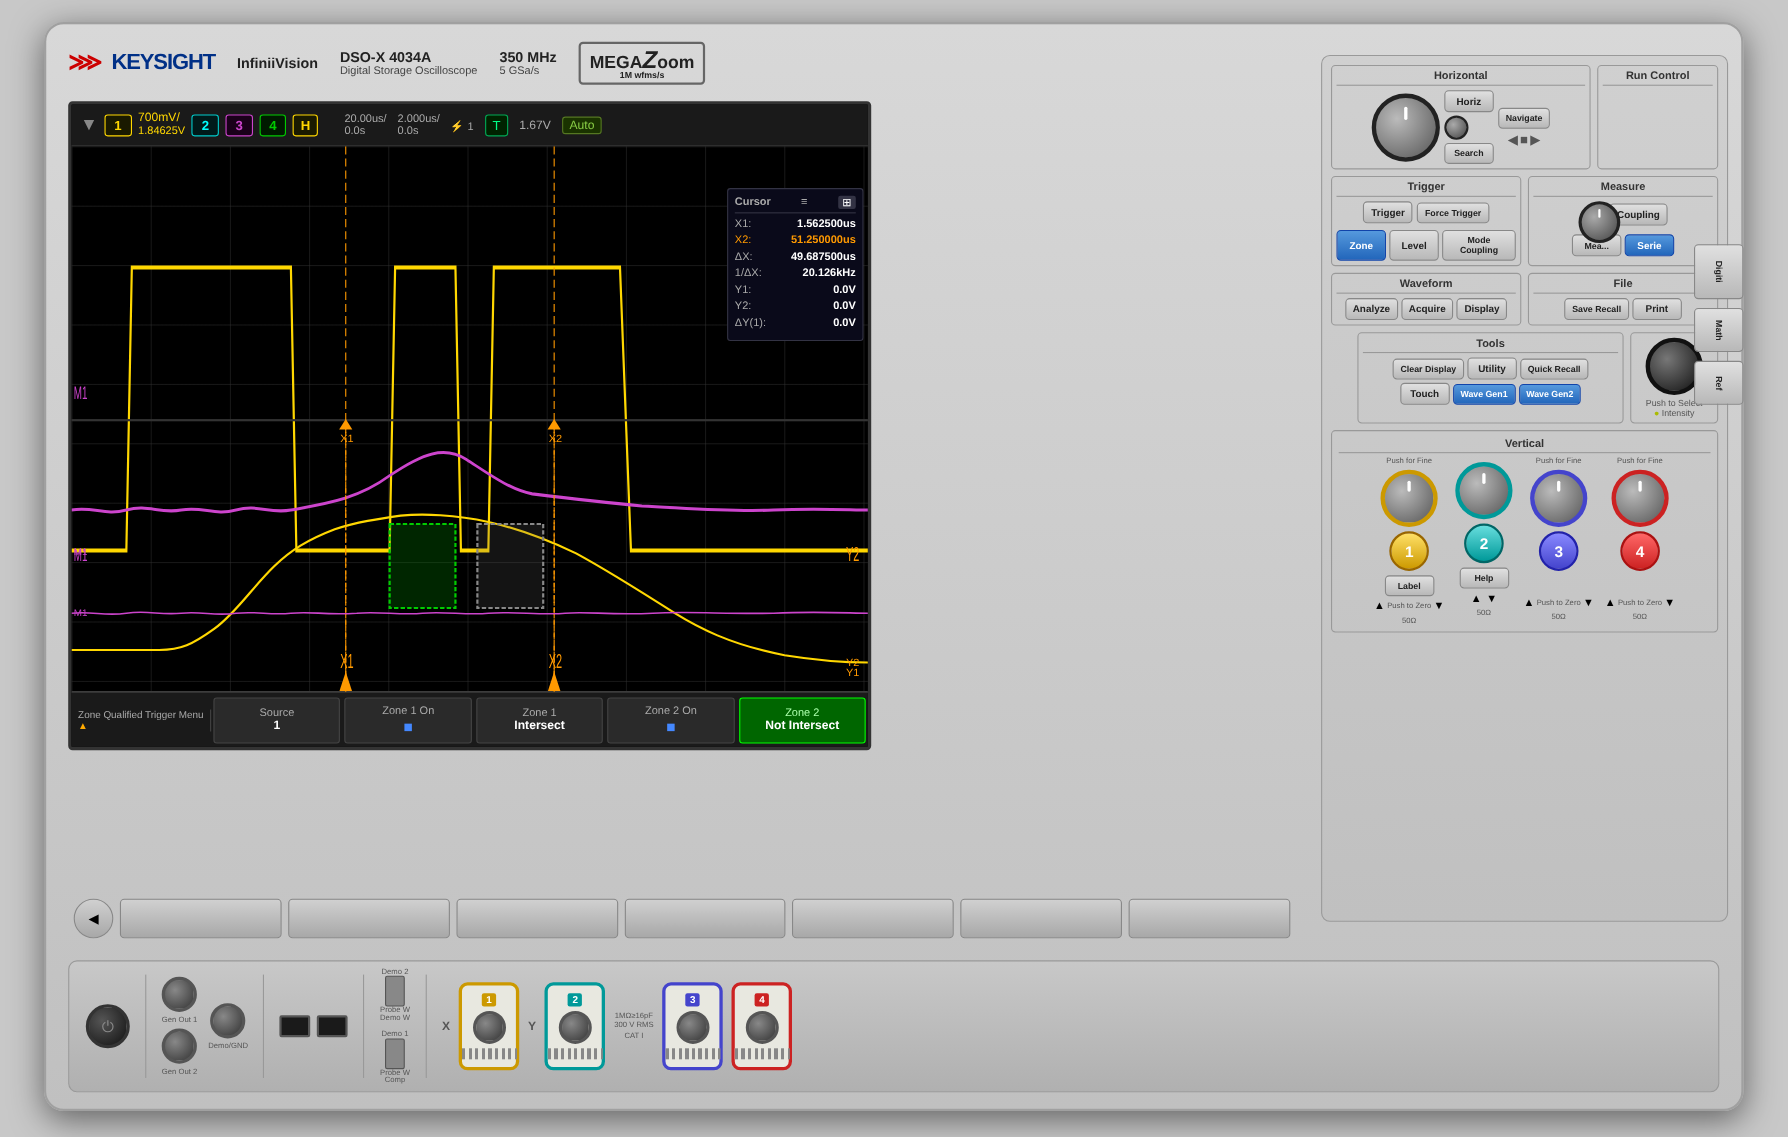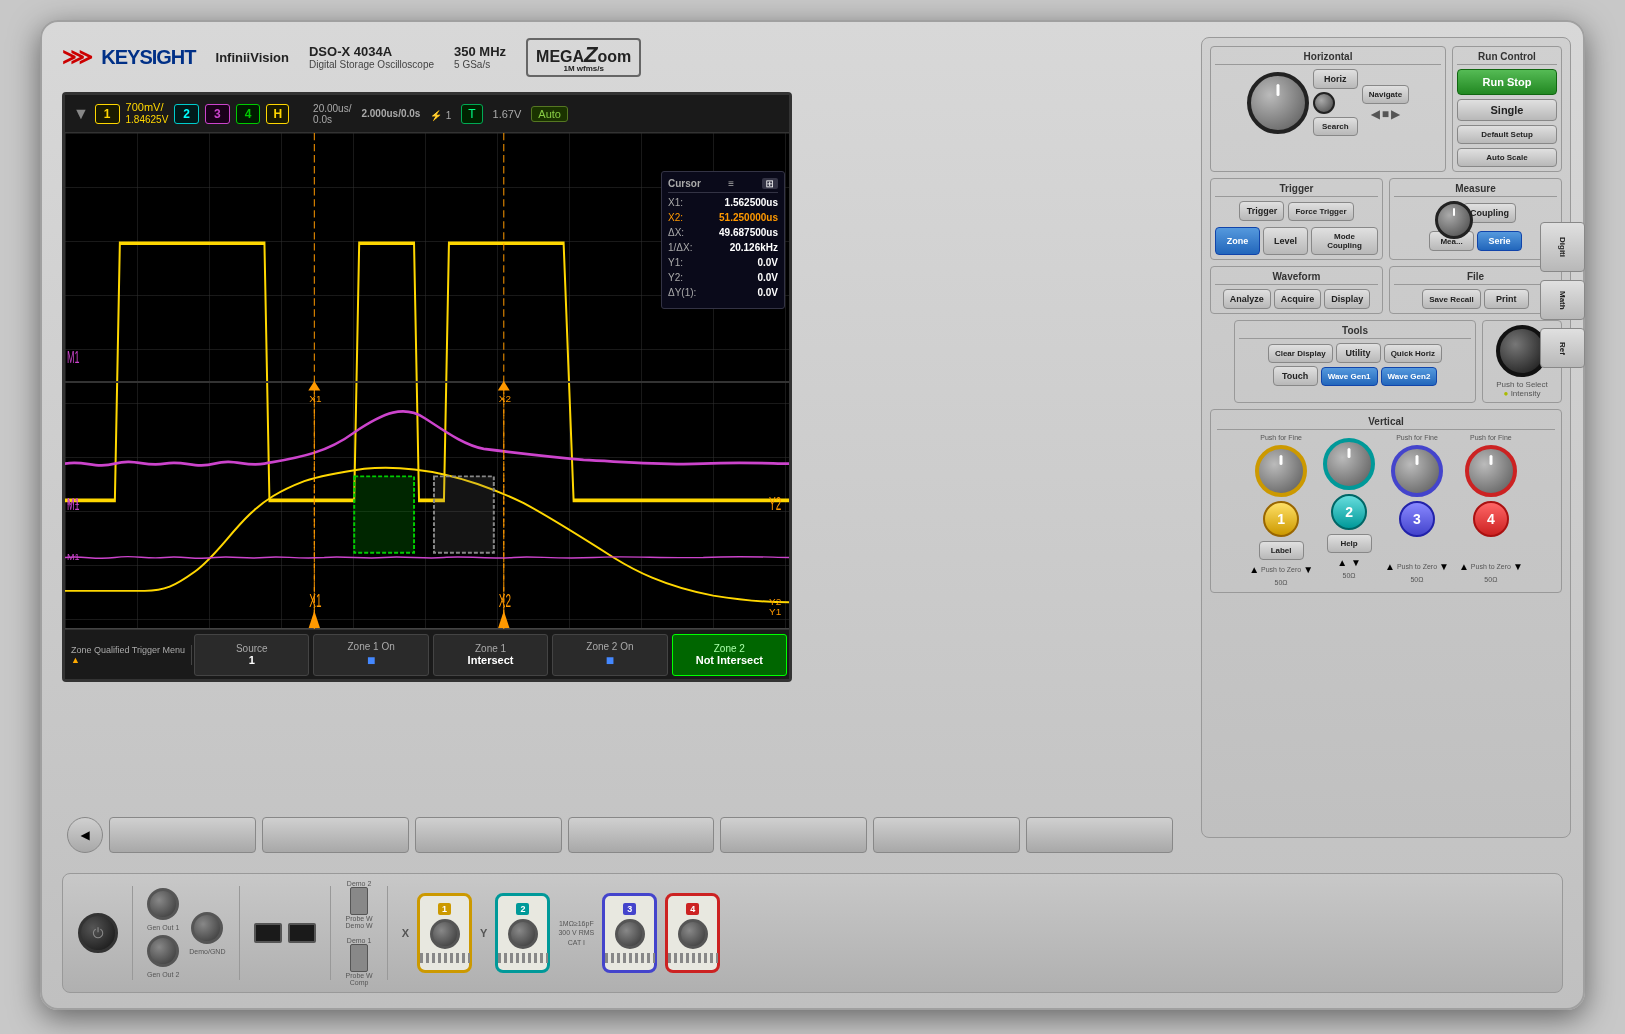--- a/index.html
+++ b/index.html
@@ -355,21 +355,21 @@
       color: #333;
       cursor: pointer;
       display: flex;
       align-items: center;
       justify-content: center;
     }
 
     
     .panel-right {
       position: absolute;
-      top: 15px;
+      top: 28px;
       right: 12px;
       width: 370px;
       bottom: 170px;
       background: linear-gradient(180deg, #d0d0d0, #c0c0c0);
       border-radius: 8px;
       border: 1px solid #999;
       padding: 8px;
     }
 
     .section-title {
@@ -572,21 +572,21 @@
         <span style="color:#ffd700;font-size:10px;">1.84625V</span>
       </div>
       <div class="ch-badge ch2-badge">2</div>
       <div class="ch-badge" style="border-color:#cc44cc;color:#cc44cc;background:#1a001a;">3</div>
       <div class="ch-badge" style="border-color:#00cc00;color:#00cc00;background:#001a00;">4</div>
       <div class="h-badge">H</div>
       <div style="display:flex;flex-direction:column;margin-left:18px;">
         <span style="color:#aaa;font-size:10px;">20.00us/</span>
         <span style="color:#aaa;font-size:10px;">0.0s</span>
       </div>
-      <div style="display:flex;margin-left:4px;font-weight:bold;">
+      <div style="display:flex;flex-direction:column;margin-left:4px;">
         <span style="color:#aaa;font-size:10px;">2.000us/</span>
         <span style="color:#aaa;font-size:10px;">0.0s</span>
       </div>
       <div style="margin-left:4px;">
         <span style="color:#aaa;font-size:10px;">⚡ 1</span>
       </div>
       <div style="margin-left:4px;">
         <div class="t-badge">T</div>
       </div>
       <span style="color:#aaa;font-size:11px;margin-left:4px;">1.67V</span>
@@ -735,29 +735,20 @@
               <span style="font-size:12px;cursor:pointer;color:#555;">◀</span>
               <span style="font-size:12px;cursor:pointer;color:#555;">■</span>
               <span style="font-size:12px;cursor:pointer;color:#555;">▶</span>
             </div>
           </div>
         </div>
       </div>
 
       <div style="width:110px;border:1px solid #999;border-radius:4px;padding:4px;">
         <div class="section-title">Run Control</div>
-        <div style="display:flex;flex-direction:column;gap:4px;">
-          <button class="panel-btn panel-btn-green" style="font-size:11px;padding:6px 4px;">Run
-Stop</button>
-          <button class="panel-btn" style="font-size:11px;">Single</button>
-          <button class="panel-btn" style="font-size:8px;">Default
-Setup</button>
-          <button class="panel-btn" style="font-size:8px;">Auto
-Scale</button>
-        </div>
       </div>
     </div>
 
     <div style="display:flex;gap:6px;margin-bottom:6px;">
 
       <div style="flex:1;border:1px solid #999;border-radius:4px;padding:4px;">
         <div class="section-title">Trigger</div>
         <div style="display:flex;gap:4px;justify-content:center;align-items:center;flex-wrap:wrap;">
           <button class="panel-btn" style="font-size:9px;">Trigger</button>
           <button class="panel-btn" style="font-size:8px;">Force
@@ -806,21 +797,21 @@
     </div>
 
     <div style="display:flex;gap:6px;margin-bottom:6px;">
       <div style="flex:2;border:1px solid #999;border-radius:4px;padding:4px;margin-left:24px;">
         <div class="section-title">Tools</div>
         <div style="display:flex;gap:3px;justify-content:center;align-items:center;flex-wrap:wrap;">
           <button class="panel-btn" style="font-size:8px;">Clear
 Display</button>
           <button class="panel-btn" style="font-size:9px;">Utility</button>
           <button class="panel-btn" style="font-size:8px;">Quick
-Horiz</button>
+Recall</button>
         </div>
         <div style="display:flex;gap:3px;justify-content:center;align-items:center;margin-top:3px;">
           <button class="panel-btn" style="font-size:9px;">Touch</button>
           <button class="panel-btn panel-btn-blue" style="font-size:8px;">Wave
 Gen1</button>
           <button class="panel-btn panel-btn-blue" style="font-size:8px;">Wave
 Gen2</button>
         </div>
       </div>
 

